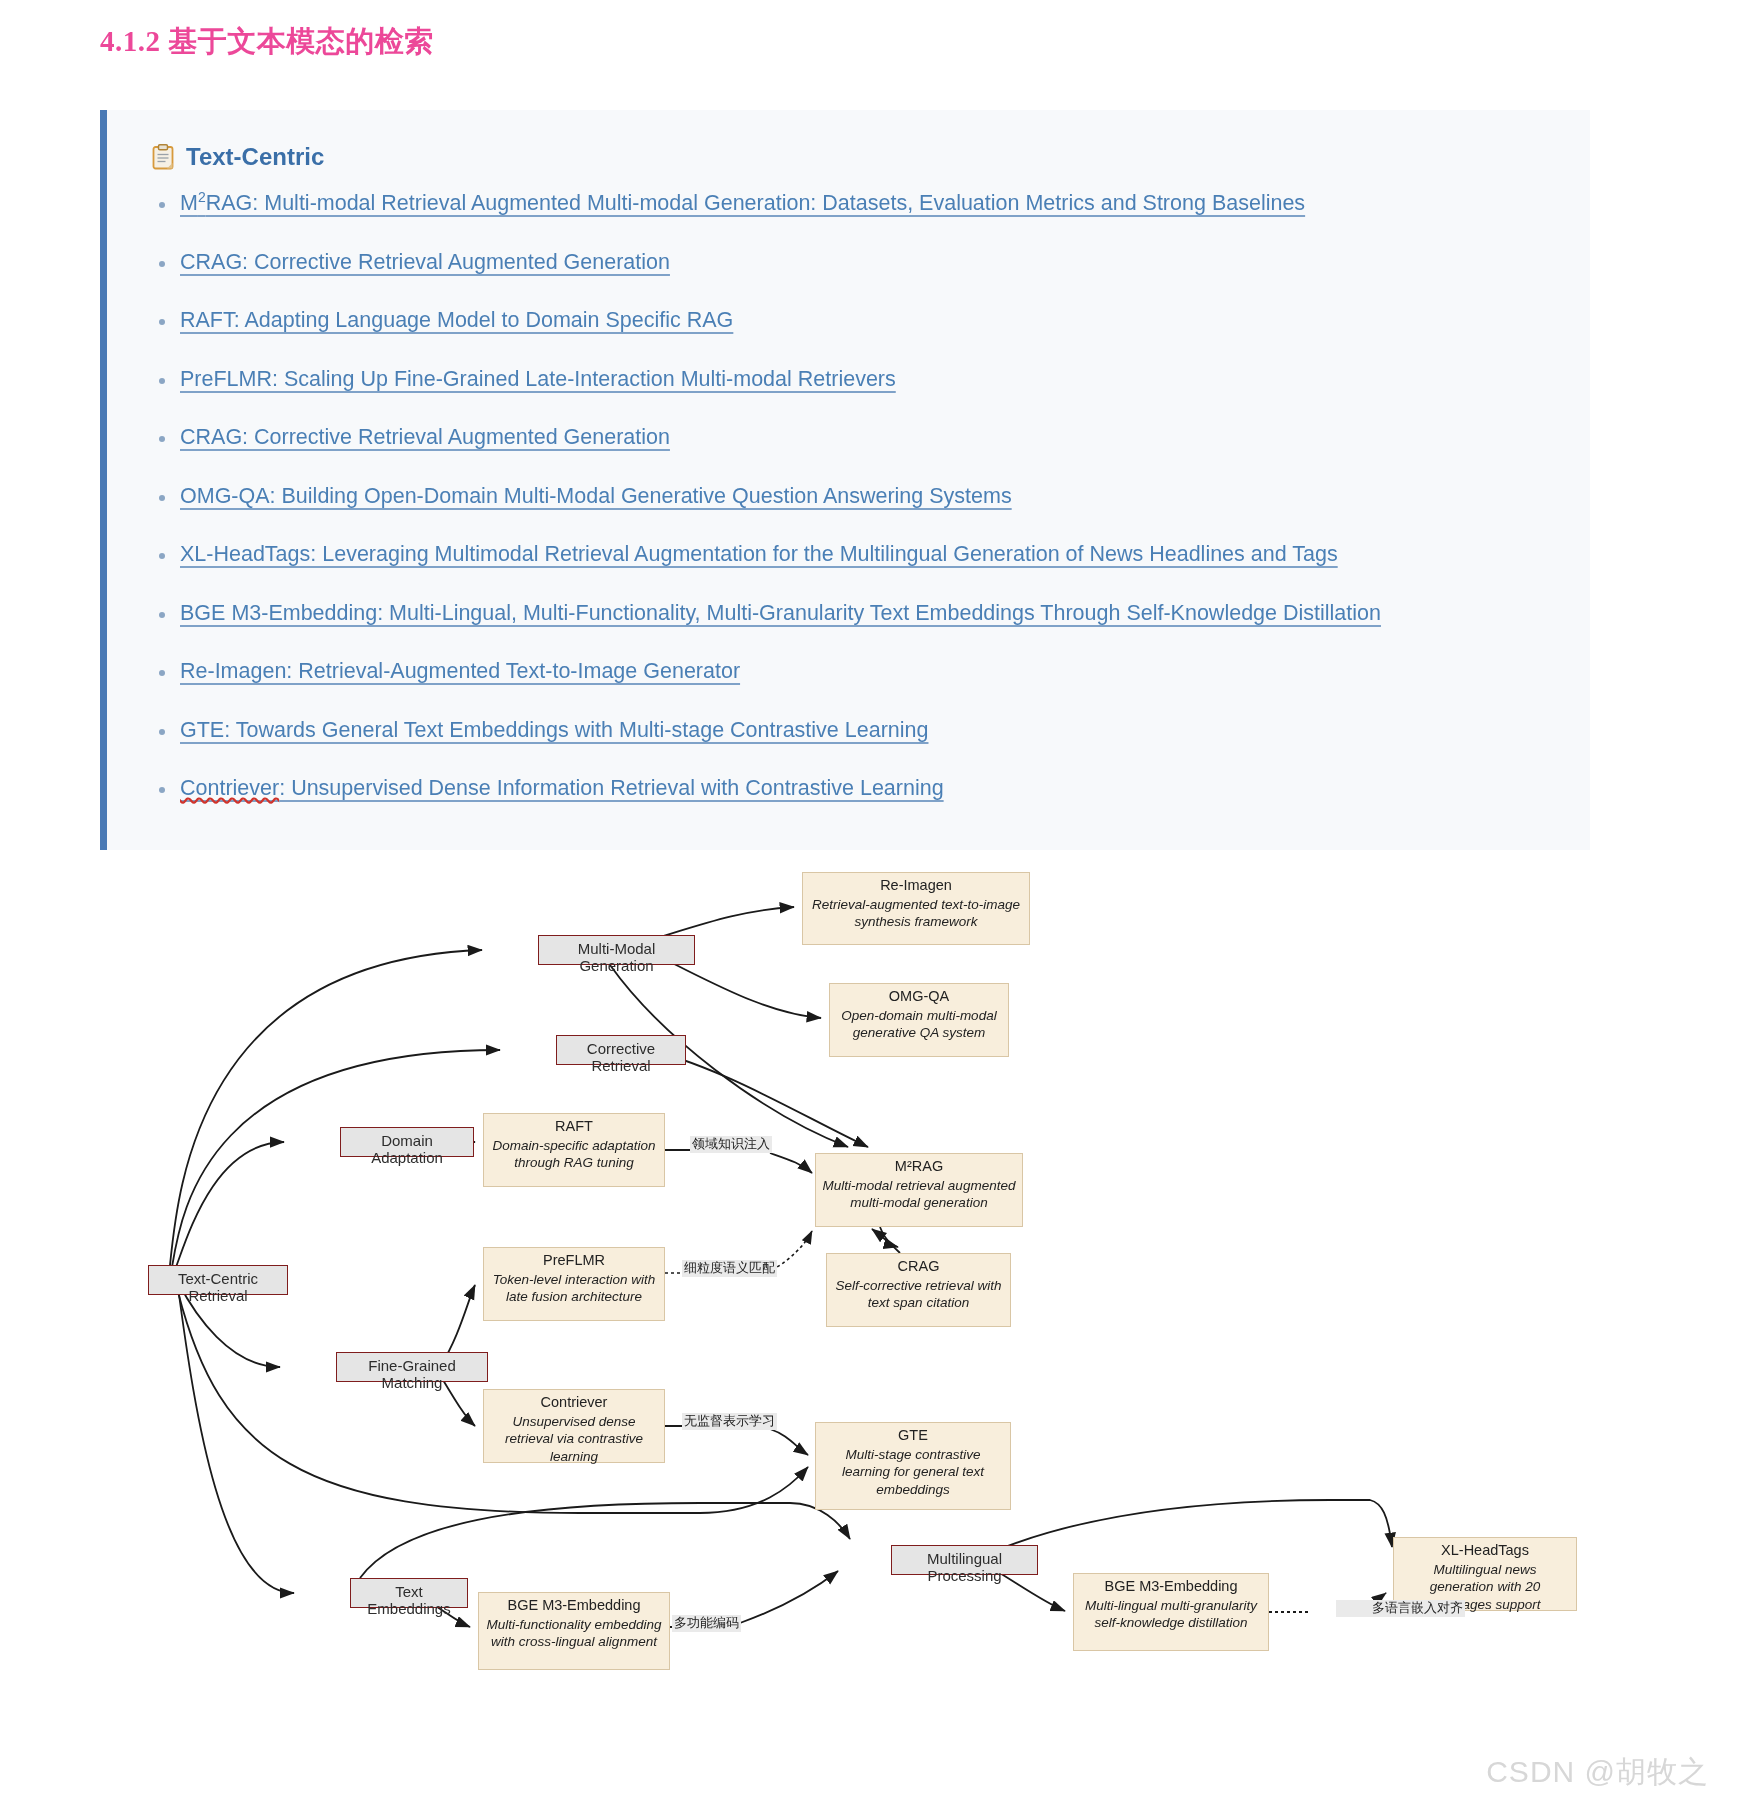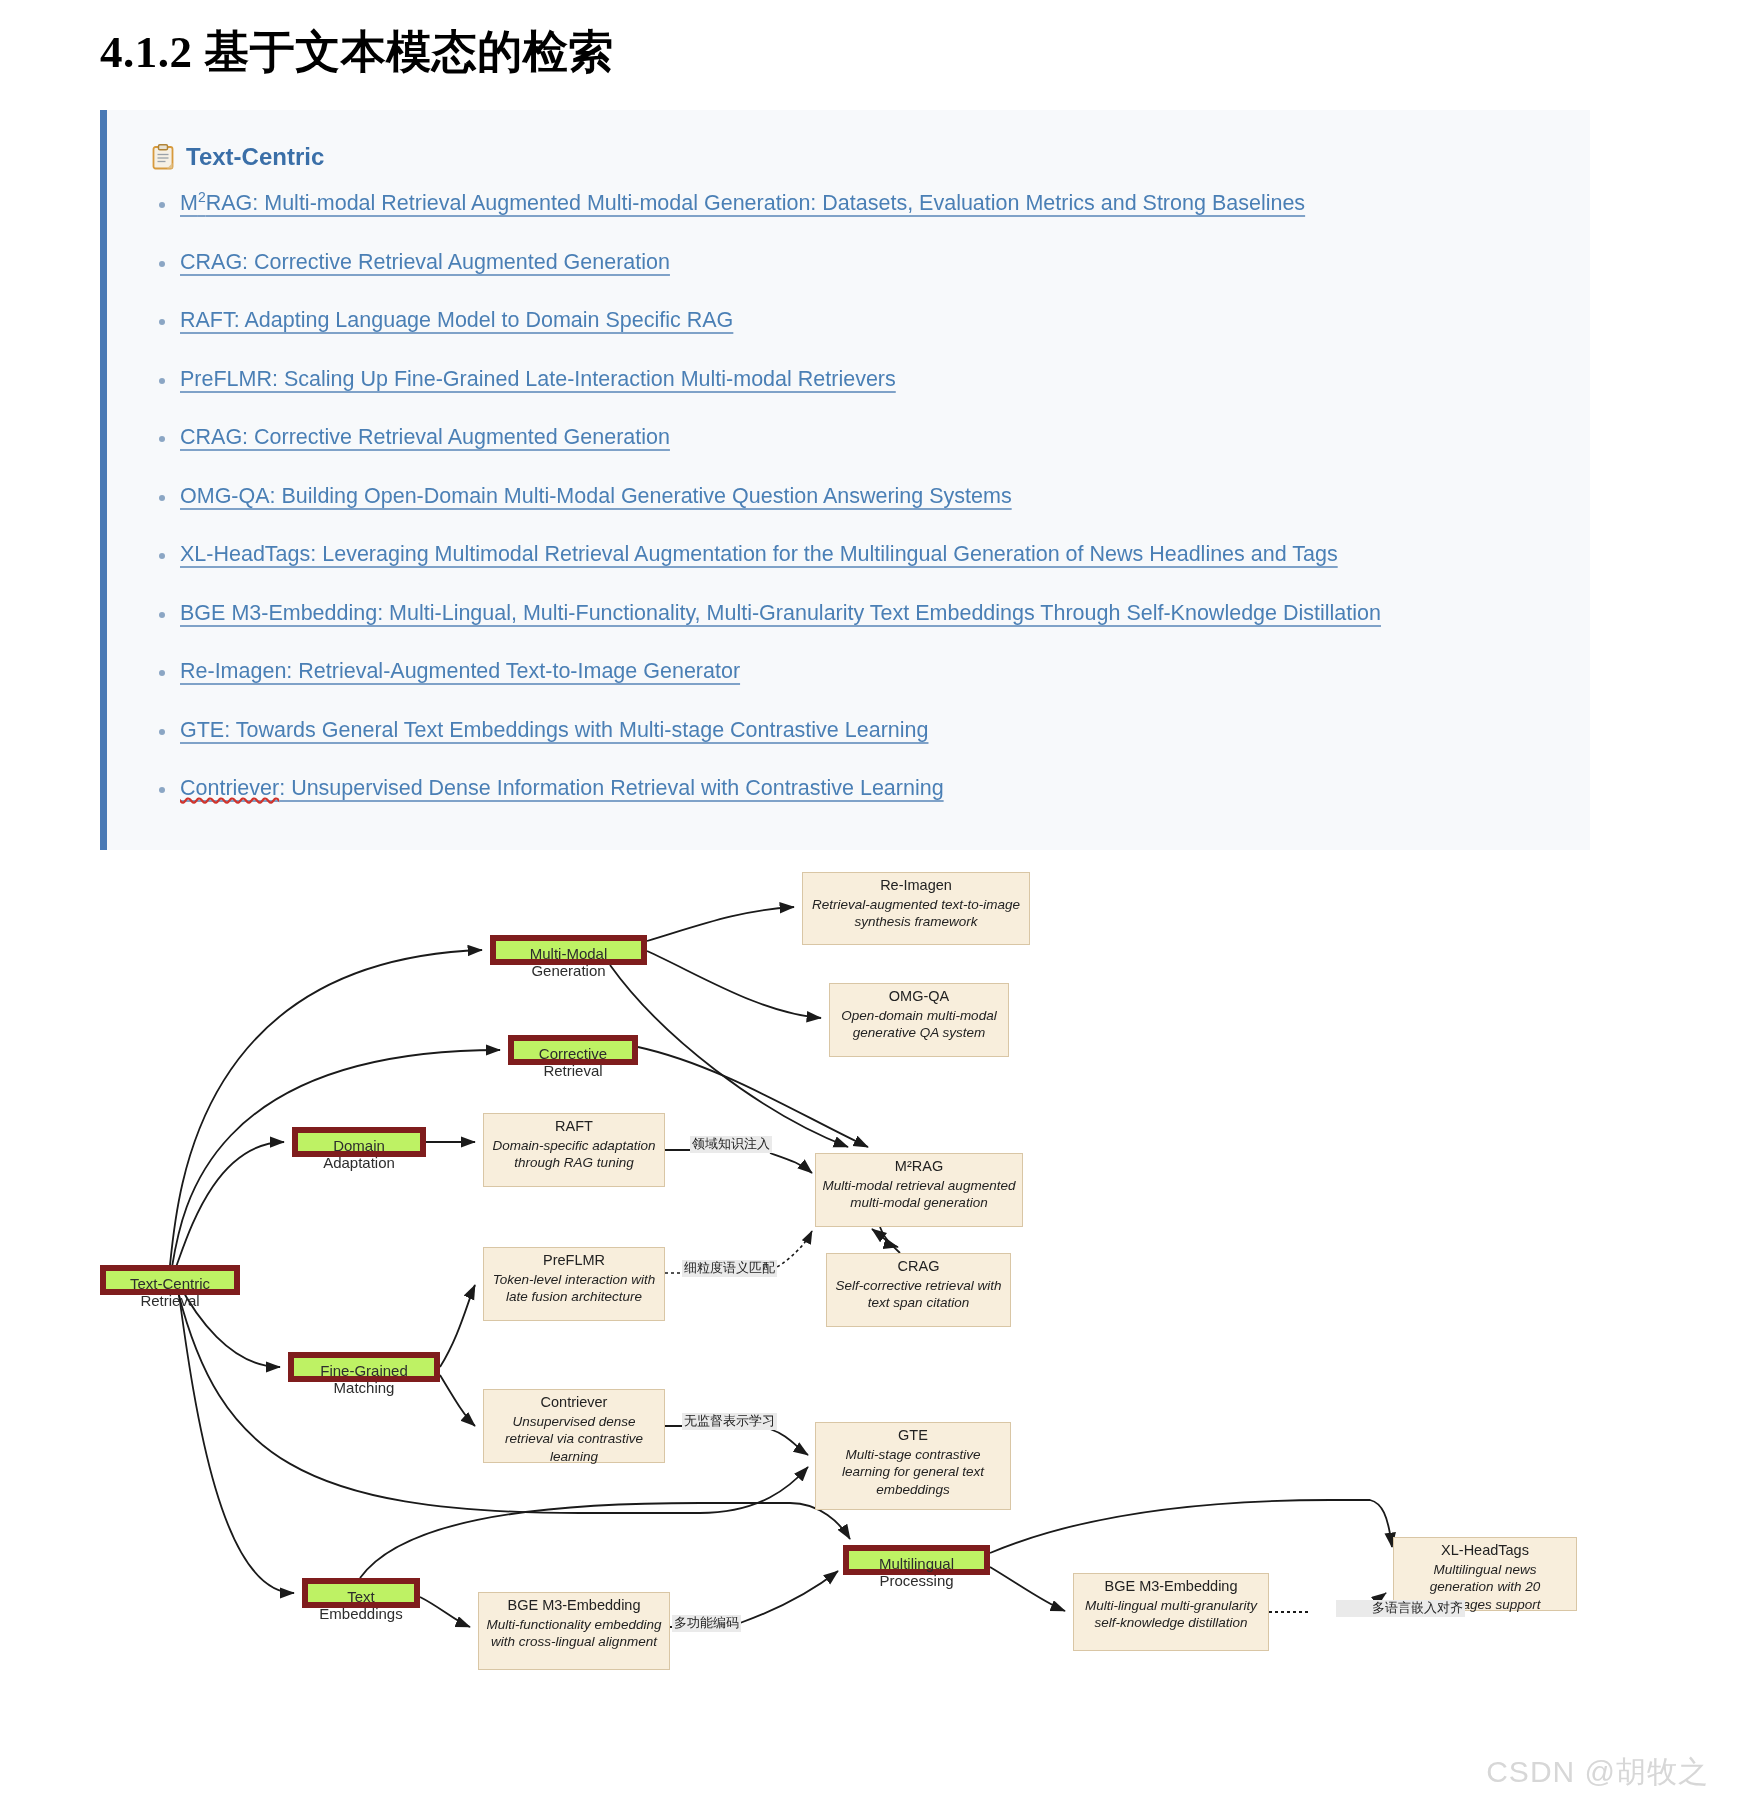--- a/index.html
+++ b/index.html
@@ -14,23 +14,23 @@
     font-family: "Liberation Sans", sans-serif;
     overflow: hidden;
   }
 
   
   .page-heading {
     position: absolute;
     left: 100px;
     top: 22px;
     font-family: "Liberation Serif", serif;
-    font-size: 45px;
+    font-size: 29px;
     font-weight: 700;
-    color: #000000;
+    color: #ec4899;
     letter-spacing: 0.5px;
     white-space: nowrap;
   }
 
   
   .callout {
     position: absolute;
     left: 100px;
     top: 110px;
     width: 1490px;
@@ -119,22 +119,23 @@
   .node {
     position: absolute;
     box-sizing: border-box;
     display: flex;
     flex-direction: column;
     align-items: center;
     text-align: center;
     padding: 4px 6px;
   }
   .node.cat {
-    background: #bef264;
-    border: 6px solid #7f1d1d;
+    background: #e5e5e5;
+    border: 1px solid #7f1d1d;
+    margin-left: 48px;
   }
   .node.cat .n-title {
     font-size: 15px;
     color: #2d2d2d;
     font-weight: 400;
   }
   .node.leaf {
     background: #f8eedc;
     border: 1px solid #d9c6a5;
   }

